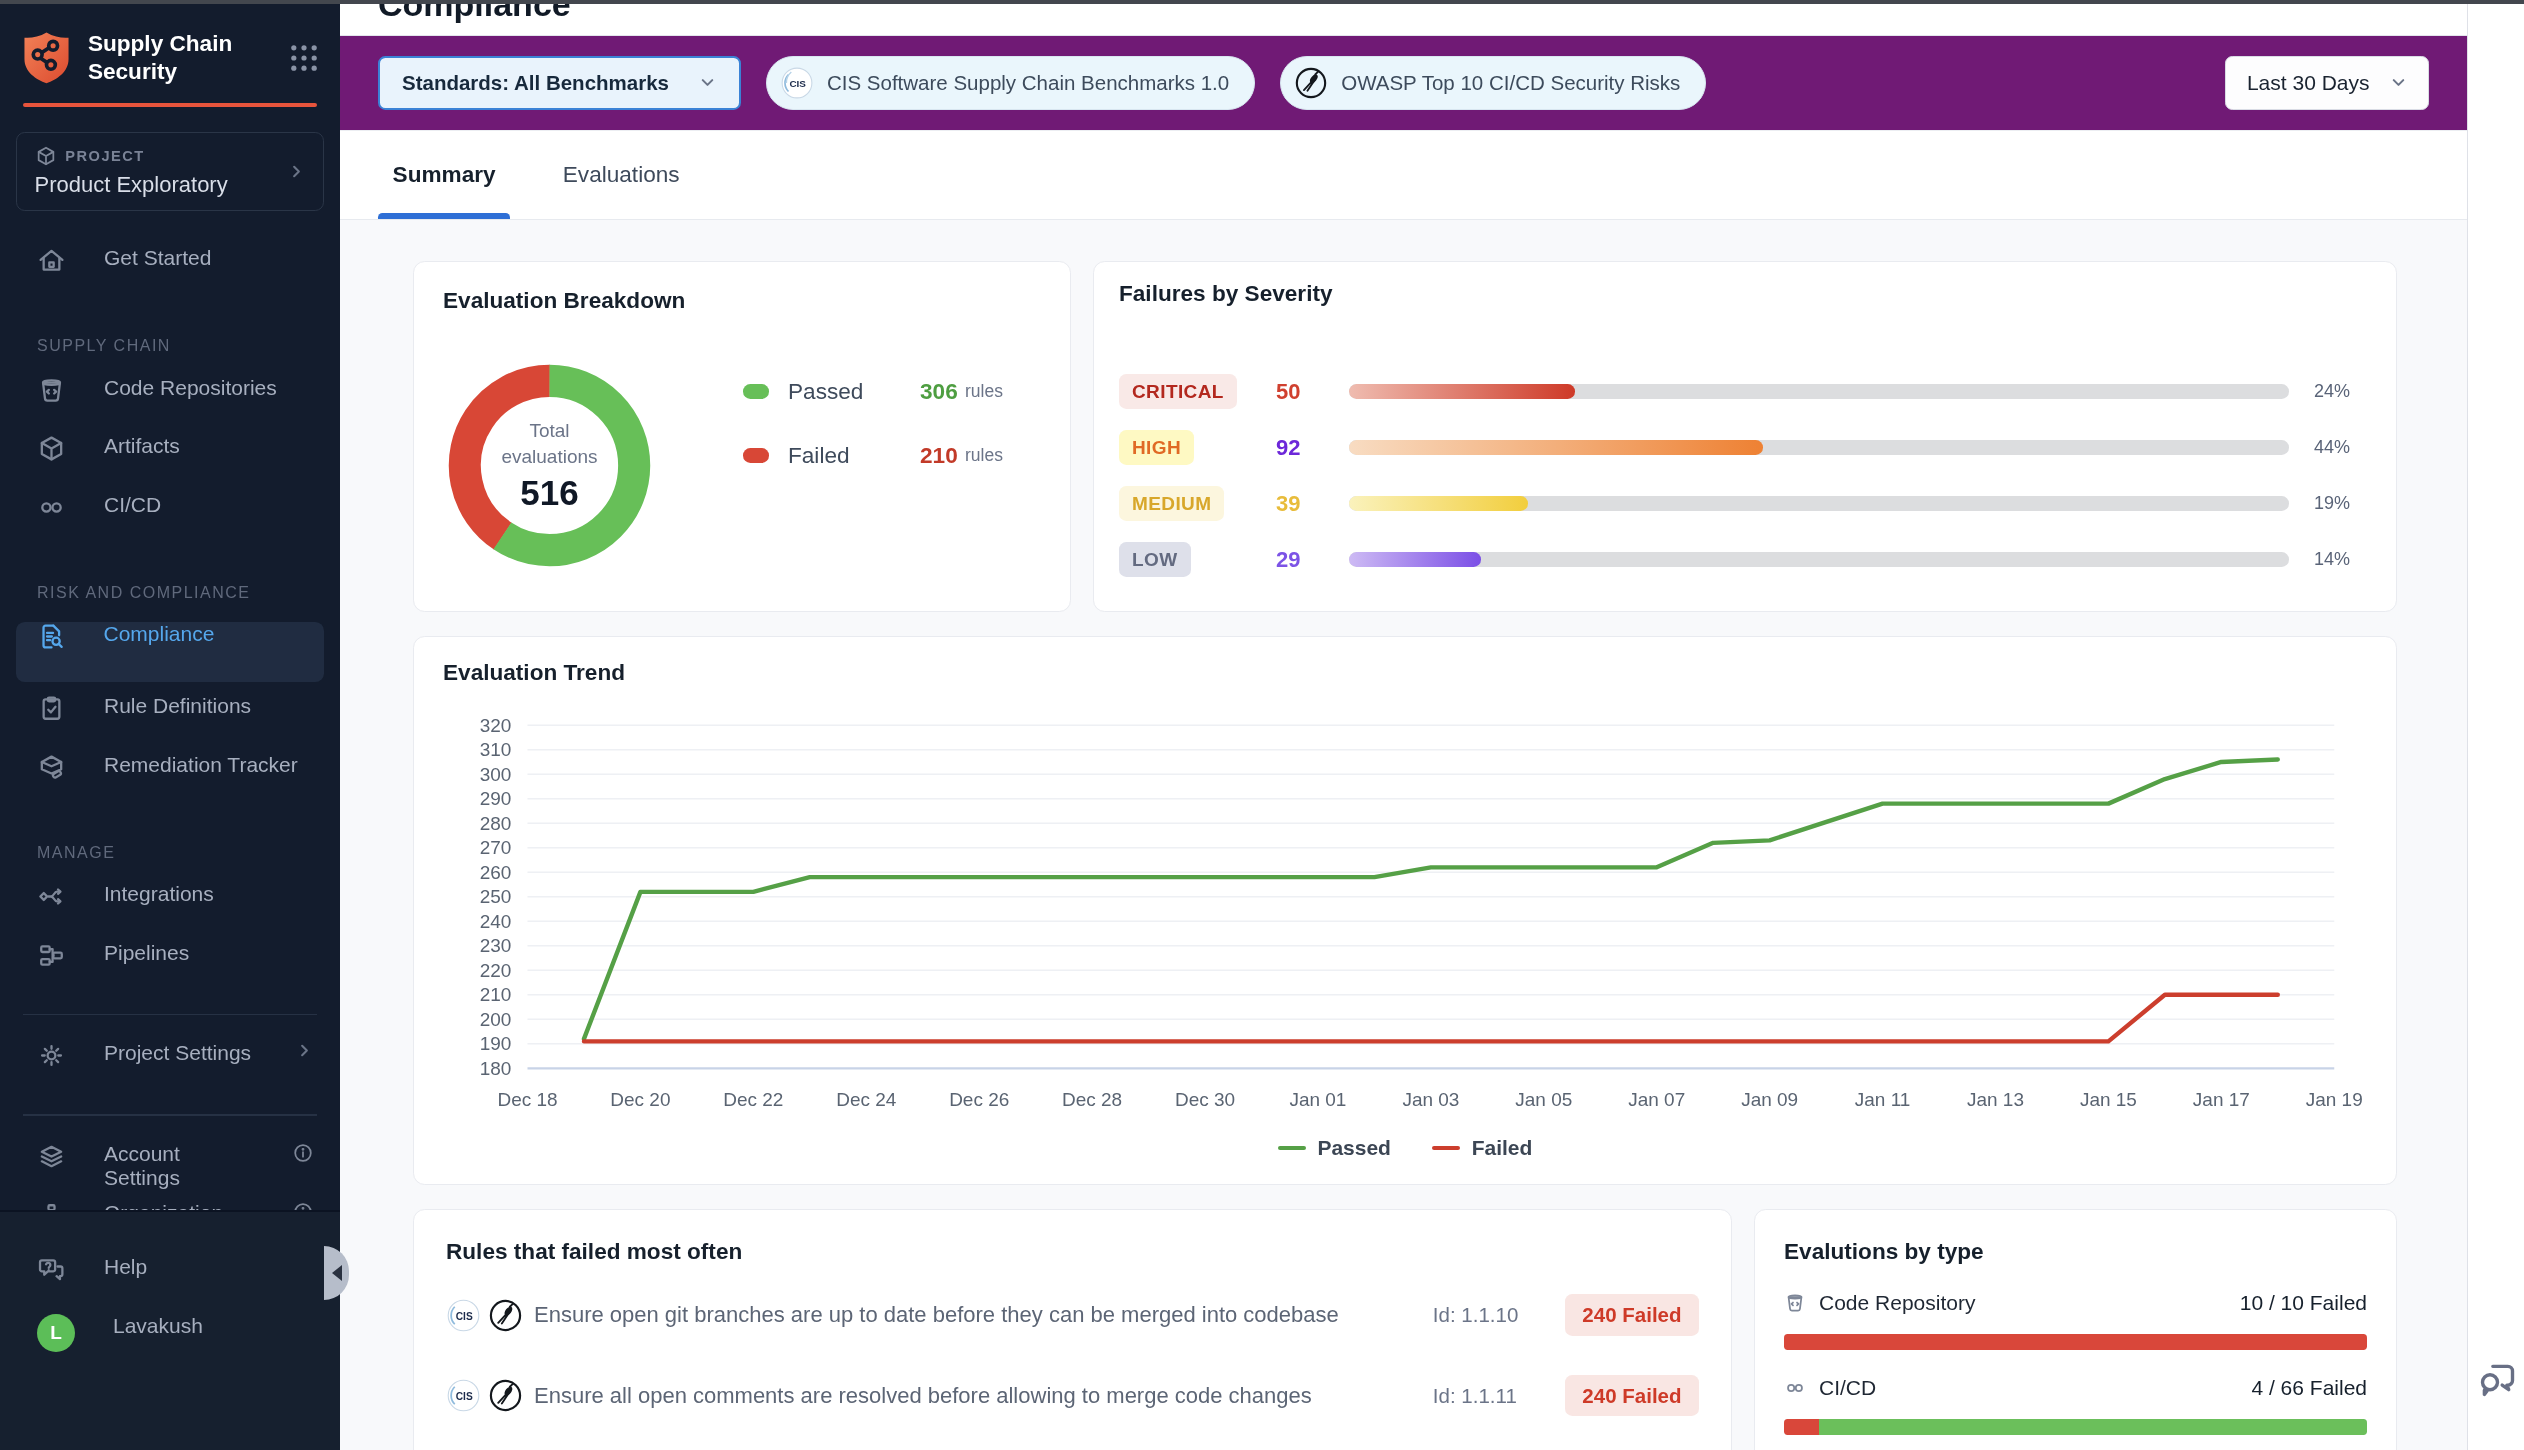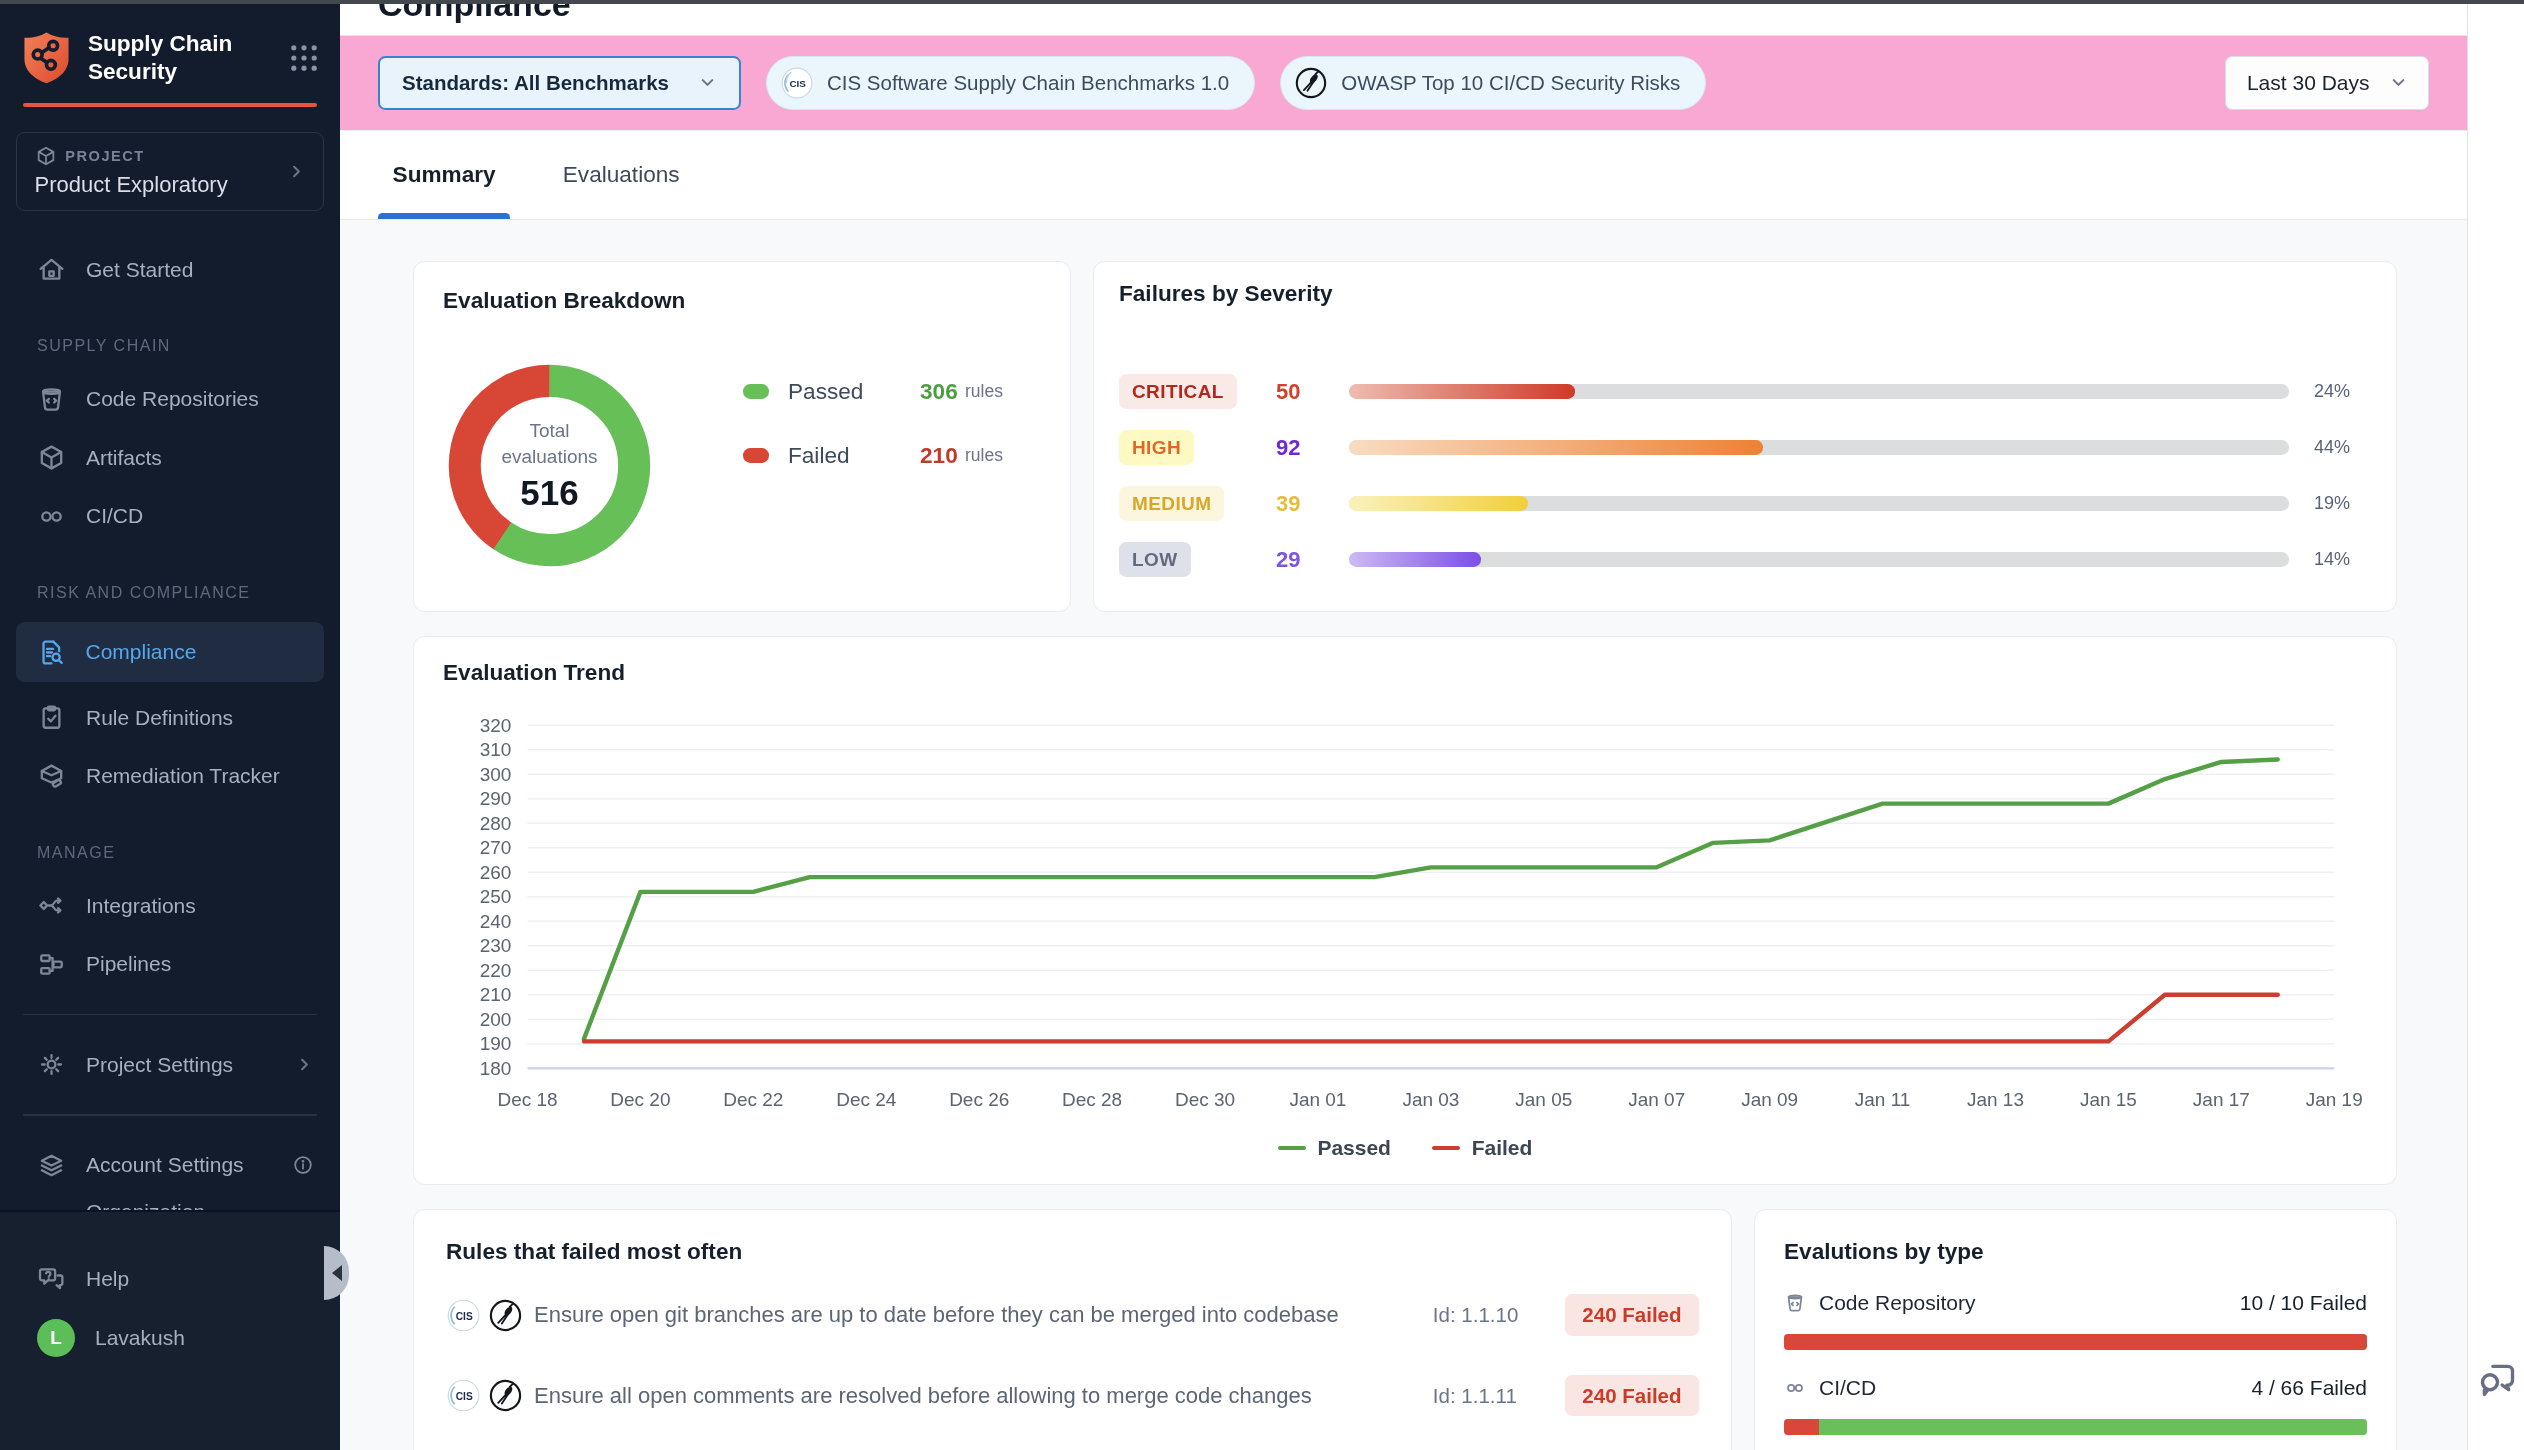--- a/index.html
+++ b/index.html
@@ -14,40 +14,40 @@
   .logo-shield { width:47px; height:53px; flex:0 0 auto; }
   .brand { flex:1; color:#FFFFFF; font-size:22.6px; font-weight:bold; line-height:28px; }
   .grid-icon { width:32px; height:32px; }
   .grid-icon circle { fill:#8A93A6; }
   .brand-divider { height:3.7px; background:#E8543C; margin:17.5px 23.4px 0 23.4px; border-radius:2.2px; }
   .project-card { margin:25px 16px 0 16px; border:1.5px solid #2A3547; border-radius:8.8px; padding:11.7px 17.5px; display:flex; align-items:center; }
   .project-meta { flex:1; }
   .project-label { display:flex; align-items:center; gap:8.8px; color:#7A8396; font-size:14.6px; letter-spacing:1.5px; font-weight:bold; }
   .project-name { color:#D9DEE8; font-size:22px; margin-top:5.8px; }
   .nav { margin-top:35px; }
-  .nav-item { display:flex; align-items:center; gap:20px; height:47px; padding-left:37px; font-size:21px; color:#A7AFBF; cursor:pointer; margin:11.7px 0; }
+  .nav-item { display:flex; align-items:flex-start; gap:38px; height:47px; padding-left:37px; font-size:21px; color:#A7AFBF; cursor:pointer; margin:11.7px 0; }
   .nav-item .ic { flex:0 0 auto; }
   .nav-item.active { background:#202C41; border-radius:8.8px; margin:11.7px 16px; padding-left:20.5px; height:60px; color:#55A7EC; }
   .nav-item.active .ic { stroke:#55A7EC; }
   .section-label { font-size:16px; letter-spacing:1.5px; color:#60697C; padding-left:37px; margin-top:44px; margin-bottom:20.5px; }
   .side-divider { height:1.5px; background:#263144; margin:26px 23.4px; }
   .nav-item .trail { margin-left:auto; margin-right:26px; }
   .sidebar-footer { position:absolute; bottom:0; left:0; width:100%; height:241px; background:#16202F; border-top:2.2px solid #0B1322; padding-top:32px; }
   .avatar { width:38px; height:38px; border-radius:50%; background:#5CBE58; color:#FFFFFF; font-size:19px; font-weight:bold; display:flex; align-items:center; justify-content:center; }
   .collapse-handle { position:absolute; left:324px; top:1242px; width:25px; height:54px; background:#B6BDCA; border-radius:0 29px 29px 0; z-index:5; display:flex; align-items:center; justify-content:center; }
   .collapse-handle .tri { width:0; height:0; border-top:8px solid transparent; border-bottom:8px solid transparent; border-right:10.2px solid #2A3140; }
 
   .ic { width:29px; height:29px; stroke:#7E8798; fill:none; stroke-width:1.9; stroke-linecap:round; stroke-linejoin:round; }
   .ic.small { width:22px; height:22px; }
 
   
   .main { flex:1; background:#FFFFFF; display:flex; flex-direction:column; min-width:0; }
   .page-header { height:32px; overflow:hidden; position:relative; border-bottom:1.5px solid #E3E6EC; }
   .page-header h1 { position:absolute; left:38px; top:-19px; font-size:34px; font-weight:bold; color:#111A26; }
-  .filter-row { height:95px; display:flex; align-items:center; padding:0 38px; gap:25px; border-bottom:1.5px solid #ECEEF2; background:#f9a8d4; }
+  .filter-row { height:95px; display:flex; align-items:center; padding:0 38px; gap:25px; border-bottom:1.5px solid #ECEEF2; background:#701a75; }
   .standards-select { display:flex; align-items:center; gap:29px; border:2.2px solid #3B82D6; background:#E9F3FC; border-radius:7.3px; padding:0 22px; height:54px; font-size:20.5px; color:#17293C; font-weight:bold; cursor:pointer; }
   .chip { display:flex; align-items:center; gap:13px; background:#EAF6FC; border:1.5px solid #D8E6F0; border-radius:29px; padding:0 25px 0 13px; height:54px; font-size:20.5px; color:#3D4B5C; }
   .range-select { margin-left:auto; display:flex; align-items:center; gap:19px; border:1.5px solid #D9DCE5; background:#FDFDFE; border-radius:7.3px; padding:0 20.5px; height:54px; font-size:21px; color:#1A2330; cursor:pointer; }
   .chev { width:19px; height:19px; stroke:#6A7487; fill:none; stroke-width:2.6; stroke-linecap:round; stroke-linejoin:round; }
 
   .tabs-row { height:89px; display:flex; align-items:center; padding:0 38px; border-bottom:1.5px solid #E7EAEF; background:#FFFFFF; }
   .tab { position:relative; height:100%; display:flex; align-items:center; padding:0 14.6px; font-size:22.6px; color:#3E4A5B; cursor:pointer; margin-right:38px; }
   .tab.active { color:#16202C; font-weight:bold; }
   .tab.active::after { content:""; position:absolute; left:0; right:0; bottom:0; height:5.8px; background:#2E6FD6; border-radius:4.4px 4.4px 0 0; }
 

